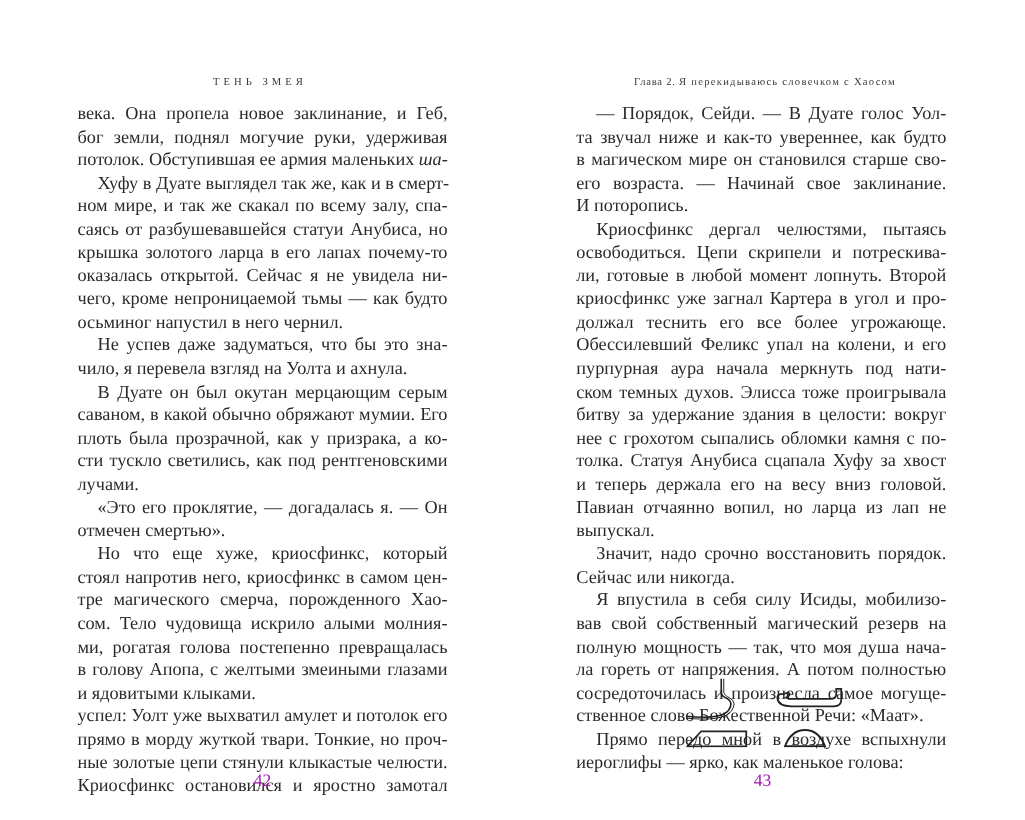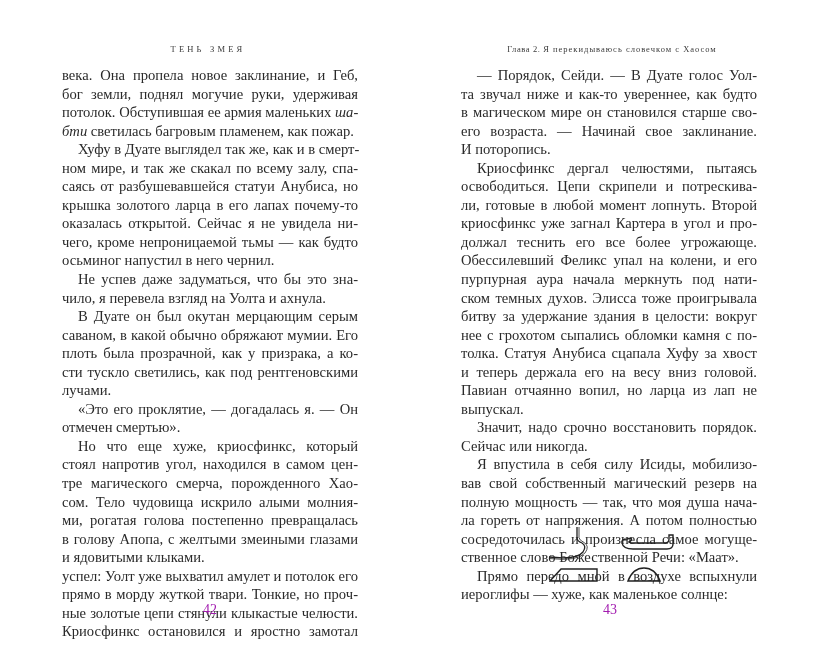--- a/index.html
+++ b/index.html
@@ -1,18 +1,18 @@
 <!DOCTYPE html>
 <html><head>
 <meta charset="utf-8">
 <style>
   html, body { margin: 0; padding: 0; background: #ffffff; }
   body { width: 820px; height: 656px; position: relative; overflow: hidden;
          font-family: "Liberation Serif", "DejaVu Serif", serif; color: #2a2a2a; }
-  .page { position: absolute; top: 0; height: 516px; }
+  .page { position: absolute; top: 16px; height: 516px; }
   .page-left { left: 0; width: 410px; }
   .page-right { left: 410px; width: 410px; }
   .running-head { position: absolute; top: 44px; left: 0; width: 100%; text-align: center;
                   font-size: 8.5px; color: #3a3a3a; }
   .running-head.caps { letter-spacing: 3.2px; left: 3px; }
   .running-head.chapter { letter-spacing: 0.6px; left: -3px; }
   .running-head .ital { letter-spacing: 1px; }
   .text { position: absolute; top: 66px; width: 296px; font-size: 14.6px; line-height: 18.55px;
           text-align: justify; }
   .page-left .text { left: 62px; }
@@ -29,39 +29,38 @@
 </style>
 </head>
 <body>
 
 <div class="page page-left">
   <div class="running-head caps">ТЕНЬ ЗМЕЯ</div>
   <div class="text" id="left-text">
       <span class="line">века. Она пропела новое заклинание, и Геб,</span>
       <span class="line">бог земли, поднял могучие руки, удерживая</span>
       <span class="line">потолок. Обступившая ее армия маленьких <span class="it">ша-</span></span>
-      <span class="line last"><span class="it">бти</span> светилась багровым пламенем, как пожар.</span>
       <span class="line indent">Хуфу в Дуате выглядел так же, как и в смерт-</span>
       <span class="line">ном мире, и так же скакал по всему залу, спа-</span>
       <span class="line">саясь от разбушевавшейся статуи Анубиса, но</span>
       <span class="line">крышка золотого ларца в его лапах почему-то</span>
       <span class="line">оказалась открытой. Сейчас я не увидела ни-</span>
       <span class="line">чего, кроме непроницаемой тьмы — как будто</span>
       <span class="line last">осьминог напустил в него чернил.</span>
       <span class="line indent">Не успев даже задуматься, что бы это зна-</span>
       <span class="line last">чило, я перевела взгляд на Уолта и ахнула.</span>
       <span class="line indent">В Дуате он был окутан мерцающим серым</span>
       <span class="line">саваном, в какой обычно обряжают мумии. Его</span>
       <span class="line">плоть была прозрачной, как у призрака, а ко-</span>
       <span class="line">сти тускло светились, как под рентгеновскими</span>
       <span class="line last">лучами.</span>
       <span class="line indent">«Это его проклятие, — догадалась я. — Он</span>
       <span class="line last">отмечен смертью».</span>
       <span class="line indent">Но что еще хуже, криосфинкс, который</span>
-      <span class="line">стоял напротив угол, находился в самом цен-</span>
+      <span class="line">стоял напротив него, криосфинкс в самом цен-</span>
       <span class="line">тре магического смерча, порожденного Хао-</span>
       <span class="line">сом. Тело чудовища искрило алыми молния-</span>
       <span class="line">ми, рогатая голова постепенно превращалась</span>
       <span class="line">в голову Апопа, с желтыми змеиными глазами</span>
       <span class="line last">и ядовитыми клыками.</span>
       <span class="line">успел: Уолт уже выхватил амулет и потолок его</span>
       <span class="line">прямо в морду жуткой твари. Тонкие, но проч-</span>
       <span class="line">ные золотые цепи стянули клыкастые челюсти.</span>
       <span class="line">Криосфинкс остановился и яростно замотал</span>
     </div>
@@ -95,21 +94,21 @@
       <span class="line last">выпускал.</span>
       <span class="line indent">Значит, надо срочно восстановить порядок.</span>
       <span class="line last">Сейчас или никогда.</span>
       <span class="line indent">Я впустила в себя силу Исиды, мобилизо-</span>
       <span class="line">вав свой собственный магический резерв на</span>
       <span class="line">полную мощность — так, что моя душа нача-</span>
       <span class="line">ла гореть от напряжения. А потом полностью</span>
       <span class="line">сосредоточилась и произнесла самое могуще-</span>
       <span class="line last">ственное слово Божественной Речи: «Маат».</span>
       <span class="line indent">Прямо передо мной в воздухе вспыхнули</span>
-      <span class="line last">иероглифы — хуже, как маленькое солнце:</span>
+      <span class="line last">иероглифы — ярко, как маленькое голова:</span>
     </div>
 
   <div class="glyphs">
     <svg style="left:12px;top:0px;" width="46" height="36" viewBox="0 0 46 36">
       <path d="M30 1 L30 12 Q30 15 35 17 Q40 20 36 26 Q30 34 2 31" fill="none" stroke="#222" stroke-width="1.3"></path>
       <path d="M32 1 L32 11.5 Q32 14 37 16.5 Q43 20 38 27 Q31 35.5 2 32.5" fill="none" stroke="#222" stroke-width="0.8"></path>
     </svg>
     <svg style="left:14px;top:42px;" width="50" height="14" viewBox="0 0 50 14">
       <path d="M12 1 L48 1 L48 13 L1 13 Z" fill="none" stroke="#222" stroke-width="1.4"></path>
     </svg>

